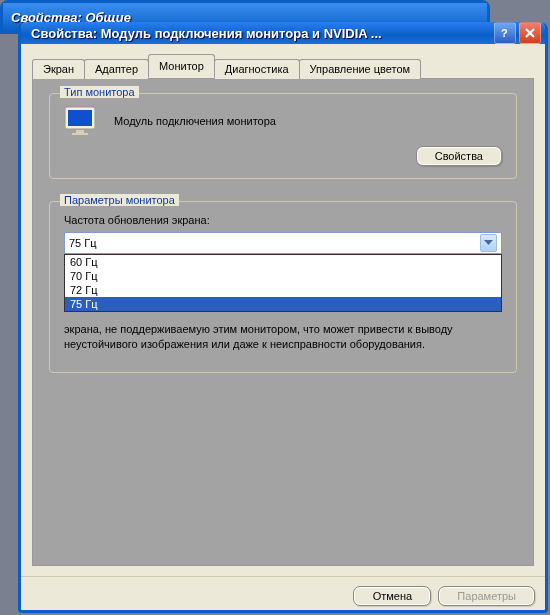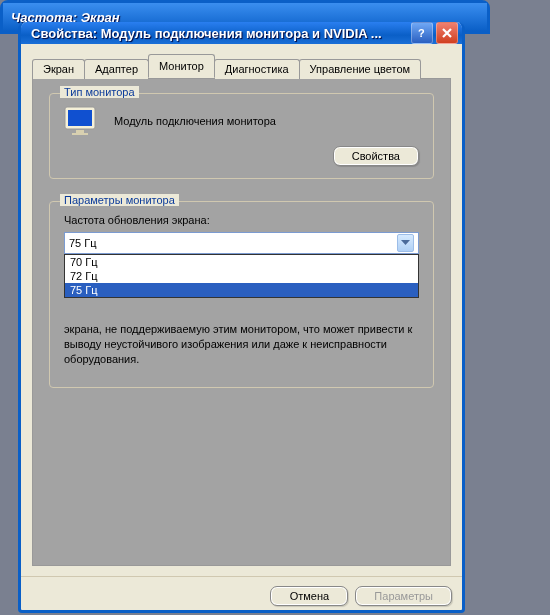--- a/index.html
+++ b/index.html
@@ -2,21 +2,21 @@
 <html><head>
 <meta charset="utf-8">
 <style>
 * { box-sizing: border-box; margin: 0; padding: 0; font-family: Tahoma, sans-serif; font-size: 11px; }
 body { width: 550px; height: 615px; background: #7a8090; overflow: hidden; position: relative; }
 
 .back-window { position: absolute; left: 0; top: 0; width: 490px; border: 3px solid #0a5fc7; border-radius: 8px 8px 0 0; }
 .back-titlebar { height: 28px; background: linear-gradient(#3a8ef0, #0a5fc7); display: flex; align-items: center; padding: 0 8px; }
 .back-title { color: #fff; font-weight: bold; font-size: 13px; font-style: italic; text-shadow: 1px 1px 1px #003; }
 
-.window { position: absolute; left: 18px; top: 22px; width: 447px; height: 591px; border: 3px solid #0a5fc7; border-top: none; border-radius: 8px 8px 4px 4px; background: #ece9d8; display: flex; flex-direction: column; }
+.window { position: absolute; left: 18px; top: 22px; width: 530px; height: 591px; border: 3px solid #0a5fc7; border-top: none; border-radius: 8px 8px 4px 4px; background: #ece9d8; display: flex; flex-direction: column; }
 .titlebar { height: 30px; background: linear-gradient(#2a7ff0, #0a5fc7 60%, #1a6fd7); display: flex; align-items: center; padding: 0 4px 0 10px; border-radius: 6px 6px 0 0; }
 .title { color: #fff; font-weight: bold; font-size: 13px; flex: 1; text-shadow: 1px 1px 1px #003; }
 .tb-btns { display: flex; gap: 3px; }
 .tb-btn { width: 22px; height: 22px; border-radius: 3px; display: flex; align-items: center; justify-content: center; color: #fff; font-weight: bold; border: 1px solid rgba(255,255,255,0.3); }
 .help-btn { background: linear-gradient(#6fa8f5, #2a5fc0); }
 .close-btn { background: linear-gradient(#f08070, #d04020); }
 .tb-btn svg { width: 14px; height: 14px; }
 
 .body { flex: 1; padding: 10px 11px; position: relative; }
 
@@ -50,21 +50,21 @@
 .hint { line-height: 1.35; }
 
 .bottom-bar { padding: 9px 10px; display: flex; justify-content: flex-end; gap: 7px; border-top: 1px solid #d0c8b0; }
 .bottom-bar .xp-btn { min-width: 78px; }
 </style>
 </head>
 <body>
 
 <div class="back-window">
   <div class="back-titlebar">
-    <span class="back-title">Частота: Экран</span>
+    <span class="back-title">Свойства: Общие</span>
   </div>
 </div>
 
 <div class="window">
   <div class="titlebar">
     <span class="title">Свойства: Модуль подключения монитора и NVIDIA ...</span>
     <div class="tb-btns">
       <div class="tb-btn help-btn">
         <svg viewBox="0 0 14 14">
             <text x="3" y="11" font-size="12" font-weight="bold" fill="#fff">?</text>
@@ -115,20 +115,21 @@
         <div class="dropdown">
           <div class="dd-display">
             <span class="dd-value">75 Гц</span>
             <div class="dd-arrow">
               <svg viewBox="0 0 9 6">
                   <path d="M0 0 L4.5 5 L9 0 Z" fill="#4a6a9a"></path>
                 </svg>
             </div>
           </div>
           <div class="dd-list">
+            <div class="dd-opt">60 Гц</div>
             <div class="dd-opt">70 Гц</div>
             <div class="dd-opt">72 Гц</div>
             <div class="dd-opt sel">75 Гц</div>
           </div>
         </div>
 
         <div class="hint" style="margin-top:68px;">экрана, не поддерживаемую этим монитором, что может привести к выводу неустойчивого изображения или даже к неисправности оборудования.</div>
       </div>
 
     </div>

